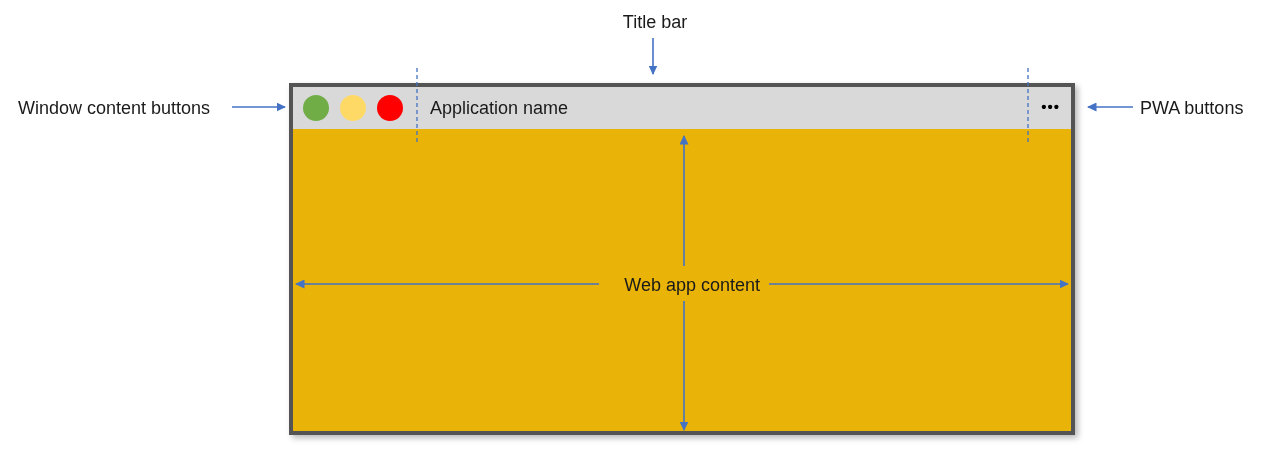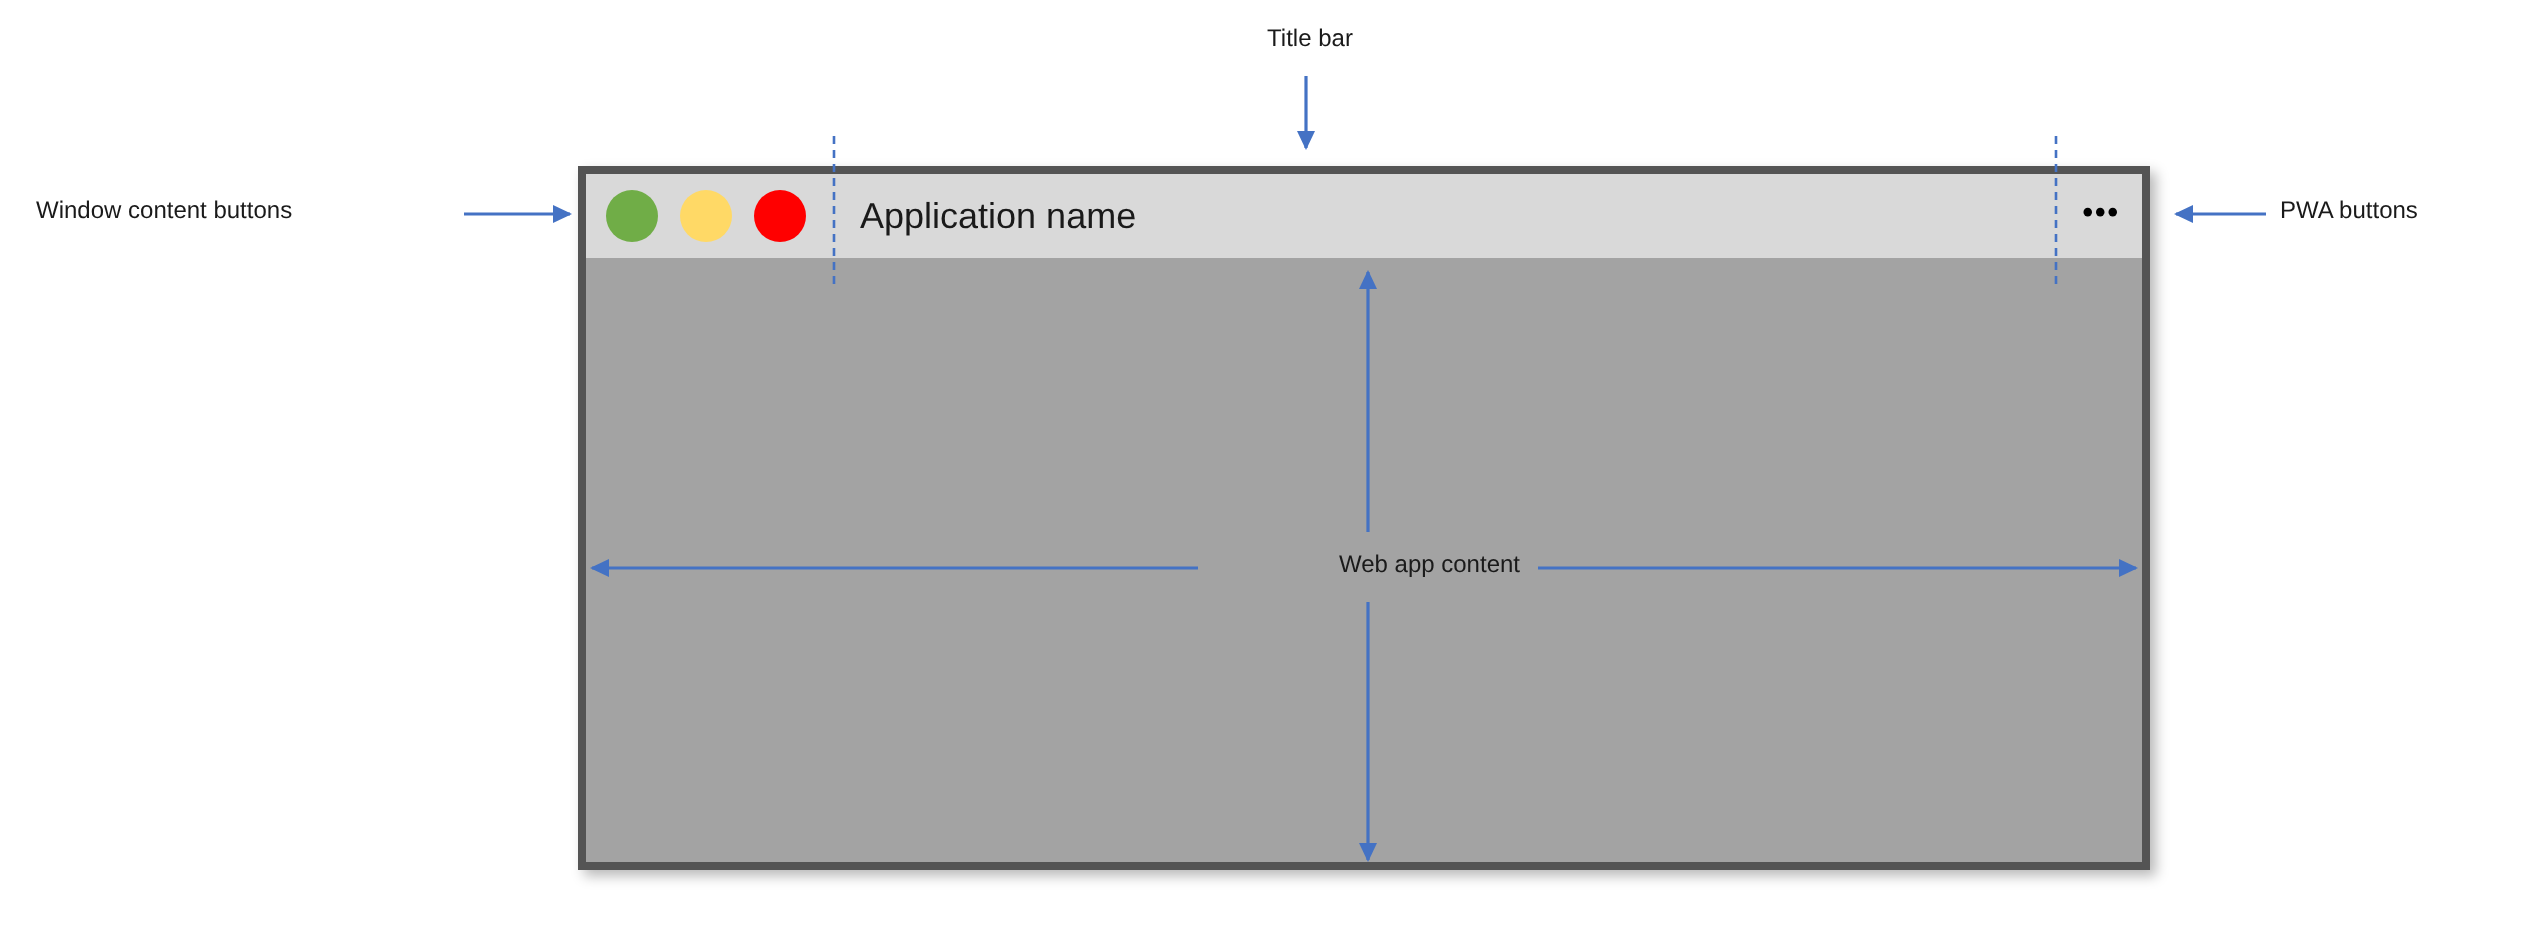--- a/index.html
+++ b/index.html
@@ -26,21 +26,21 @@
   }
   
   .pwa-window {
     position: absolute;
     left: 289px;
     top: 83px;
     width: 786px;
     height: 352px;
     box-sizing: border-box;
     border: 4px solid var(--window-border);
-    background: #a3a3a3;
+    background: #eab308;
     box-shadow: 3px 3px 6px rgba(0,0,0,0.28);
   }
   .titlebar {
     position: relative;
     width: 100%;
     height: 42px;
     background: var(--titlebar-gray);
   }
   .traffic-dot {
     position: absolute;
@@ -70,21 +70,21 @@
     line-height: 40px;
     font-size: 15px;
     font-weight: bold;
     letter-spacing: 1px;
     color: #000000;
     white-space: nowrap;
   }
   
   .label {
     position: absolute;
-    font-size: 12px;
+    font-size: 18px;
     color: var(--label-text);
     white-space: nowrap;
   }
   .label-title-bar       { left: 600px; top: 12px; width: 110px; text-align: center; }
   .label-window-controls { left: 18px;  top: 98px; }
   .label-pwa-buttons     { left: 1140px; top: 98px; }
   .label-web-app-content { left: 608px; top: 275px; width: 152px; text-align: right; }
   
   .arrow-layer {
     position: absolute;

